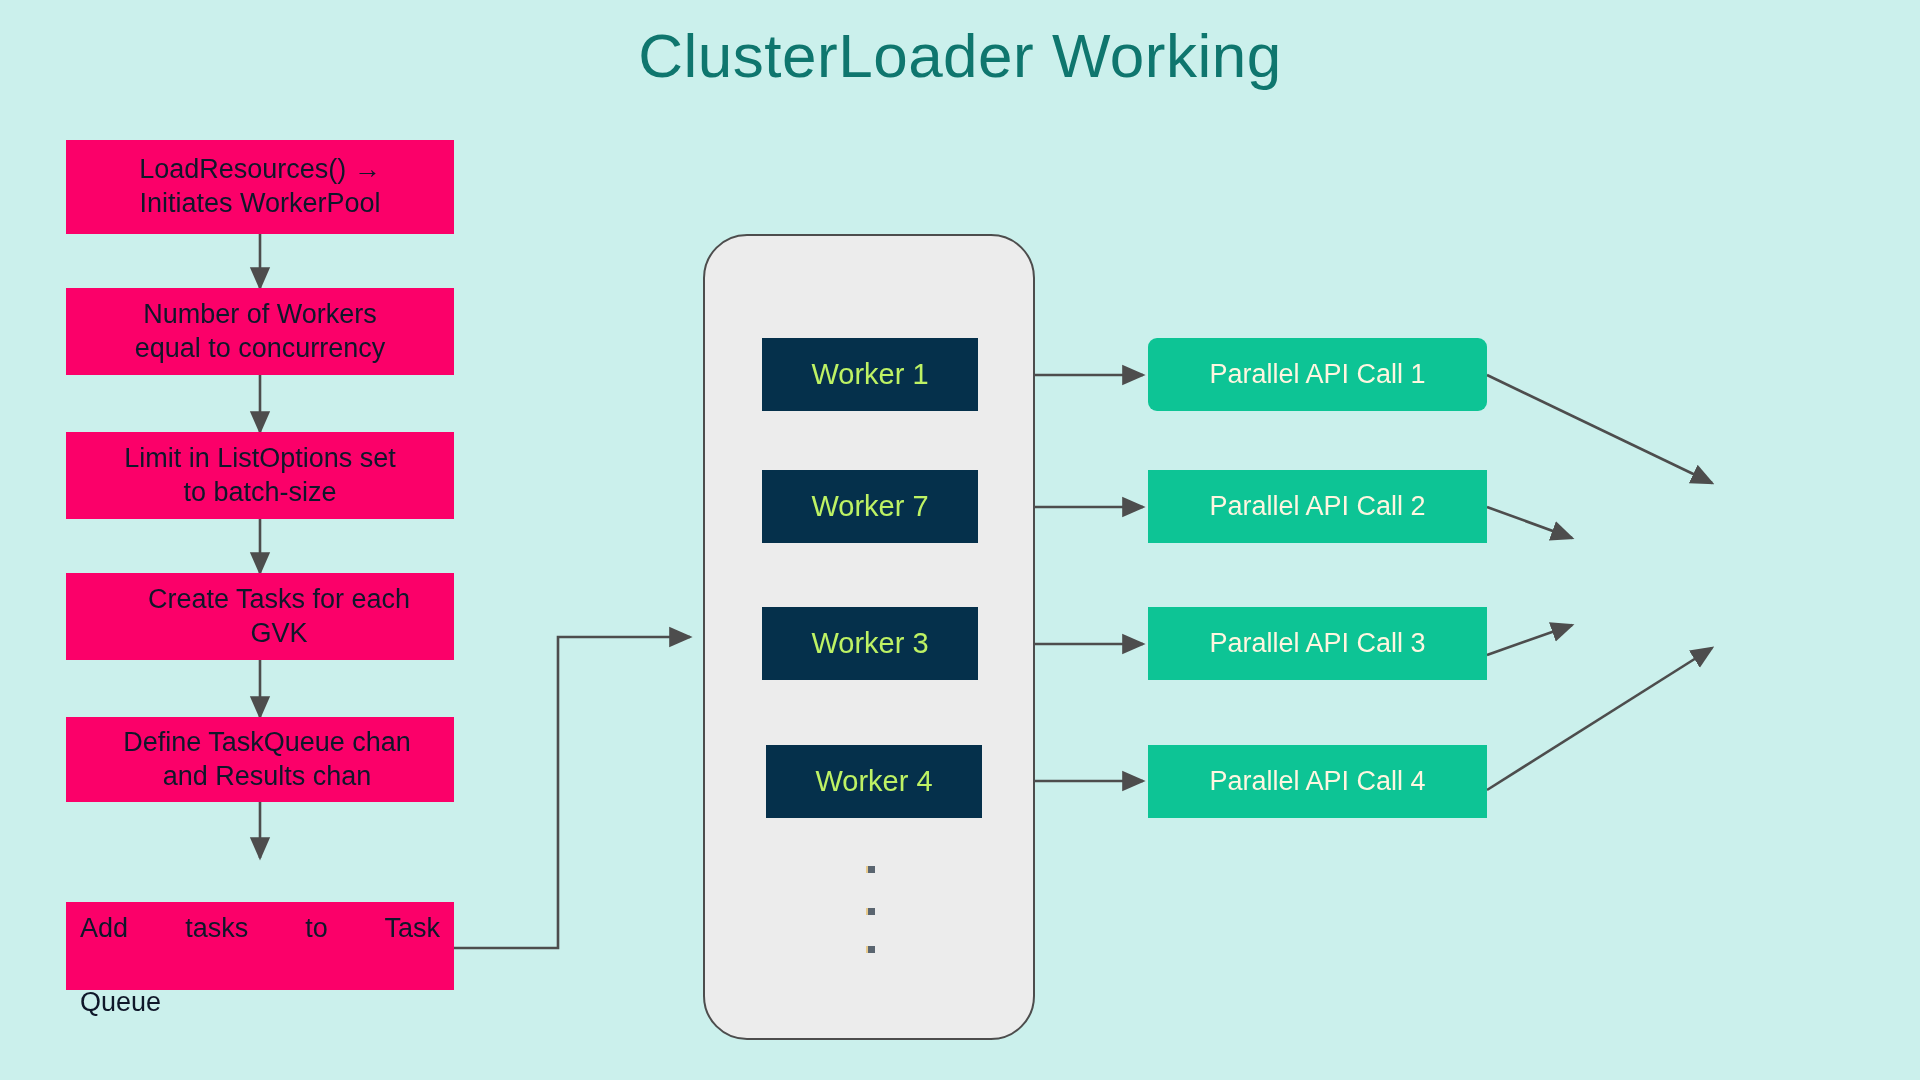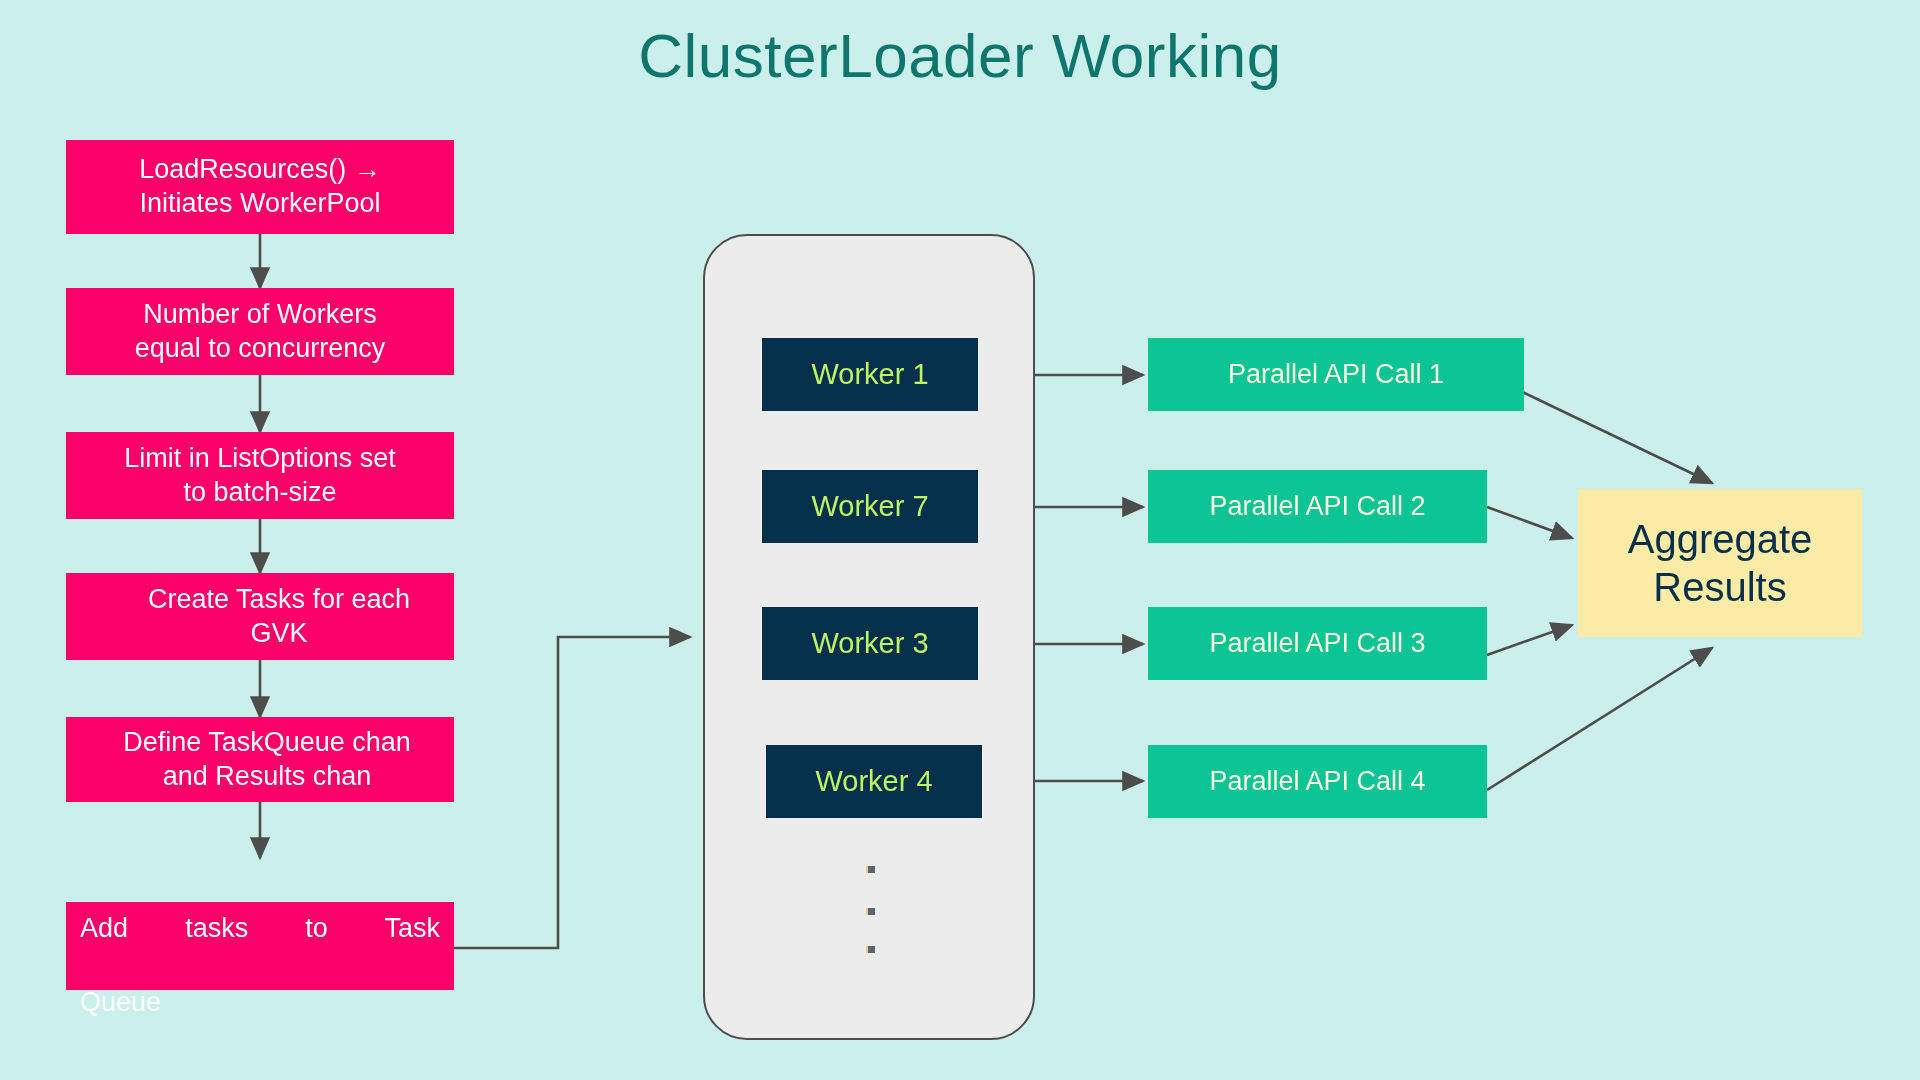--- a/index.html
+++ b/index.html
@@ -38,21 +38,21 @@
     position: absolute;
     box-sizing: border-box;
     display: flex;
     align-items: center;
     justify-content: center;
     text-align: center;
     line-height: 1.25;
   }
   .node-pink {
     background: #FB0069;
-    color: #ffffff;
+    color: #0f172a;
     font-size: 27px;
     padding: 4px 8px;
   }
   .node-pink.justify {
     display: block;
     text-align: justify;
     text-align-last: justify;
     padding: 10px 14px 10px 14px;
   }
   .node-pink.justify .line2 {
@@ -191,33 +191,27 @@
   <div class="node node-worker" style="left:766px; top:745px; width:216px; height:73px;">
     <span>Worker 4</span>
   </div>
 
   <div>
     <div class="dot" style="left:866px; top:866px;"></div>
     <div class="dot" style="left:866px; top:908px;"></div>
     <div class="dot" style="left:866px; top:946px;"></div>
   </div>
 
-  <div class="node node-api" style="left:1148px; top:338px; width:376px; height:73px;">
+  <div class="node node-api" style="left:1148px; top:338px; width:339px; height:73px;border-radius:9px;">
     <span>Parallel API Call 1</span>
   </div>
   <div class="node node-api" style="left:1148px; top:470px; width:339px; height:73px;">
     <span>Parallel API Call 2</span>
   </div>
   <div class="node node-api" style="left:1148px; top:607px; width:339px; height:73px;">
     <span>Parallel API Call 3</span>
   </div>
   <div class="node node-api" style="left:1148px; top:745px; width:339px; height:73px;">
     <span>Parallel API Call 4</span>
   </div>
 
-  <div class="node node-aggregate" style="left:1578px; top:489px; width:284px; height:148px;">
-    <div>
-      <div>Aggregate</div>
-      <div>Results</div>
-    </div>
-  </div>
 
 </div>
 
 </body></html>

